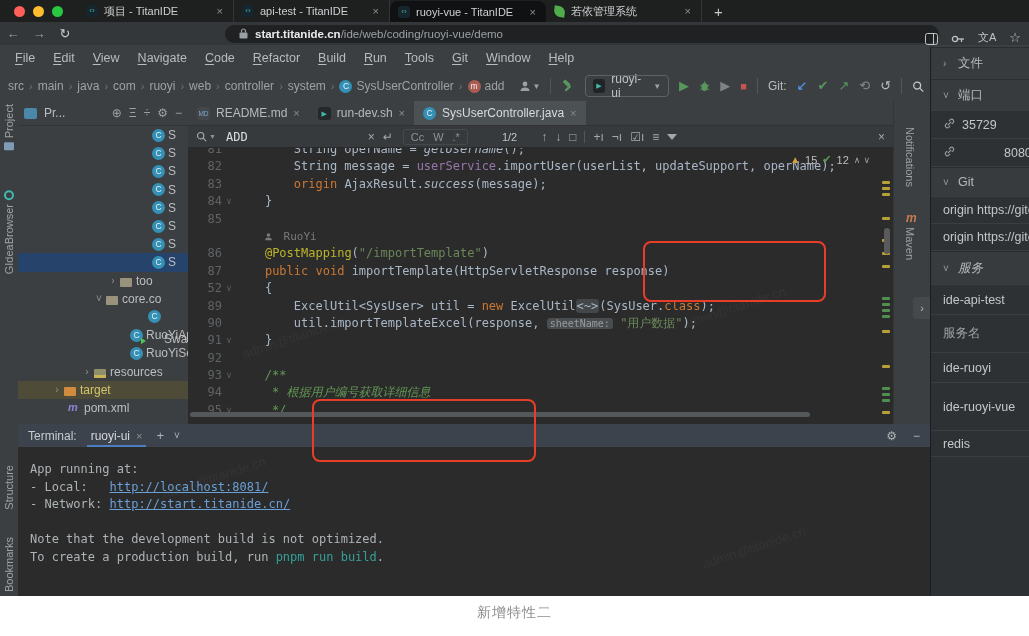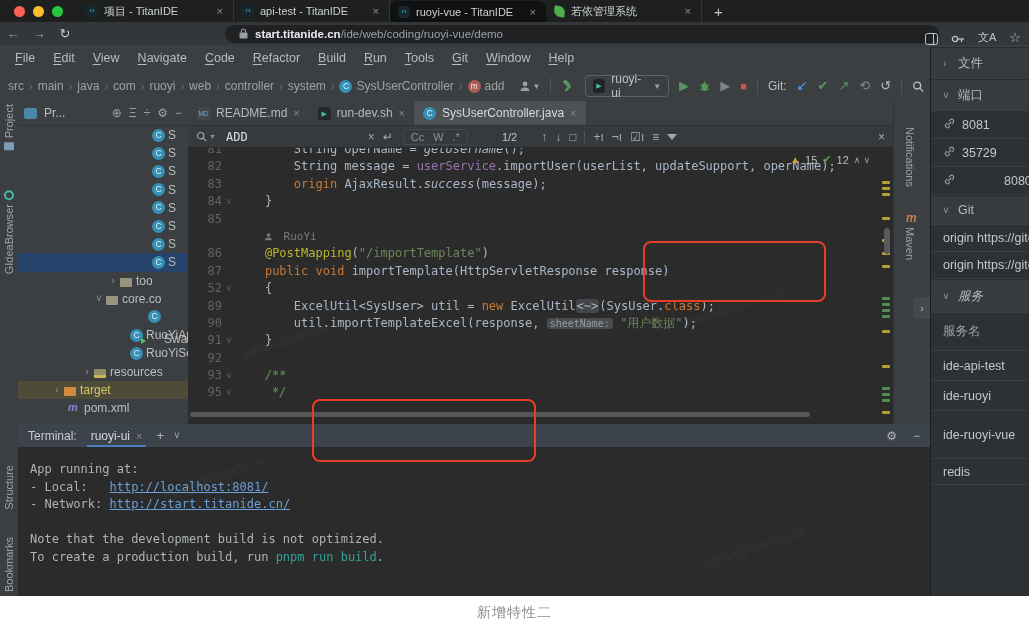--- a/index.html
+++ b/index.html
@@ -458,20 +458,21 @@
                   <path d="M1.5 11 a4.5 3.6 0 0 1 9 0 Z" fill="#787a7c"></path>
                 </svg><span> RuoYi</span></span></div>
             <div class="crow"><span class="lnum">86</span><span class="lfold"></span><span class="lcode"><span class="">    </span><span class="tk-a">@PostMapping</span><span class="">(</span><span class="tk-s">"/importTemplate"</span><span class="">)</span></span></div>
             <div class="crow"><span class="lnum">87</span><span class="lfold"></span><span class="lcode"><span class="">    </span><span class="tk-k">public</span><span class=""> </span><span class="tk-k">void</span><span class=""> importTemplate(HttpServletResponse response)</span></span></div>
             <div class="crow"><span class="lnum">52</span><span class="lfold">∨</span><span class="lcode"><span class="">    {</span></span></div>
             <div class="crow"><span class="lnum">89</span><span class="lfold"></span><span class="lcode"><span class="">        ExcelUtil&lt;SysUser&gt; util = </span><span class="tk-k">new</span><span class=""> ExcelUtil</span><span class="tk-b">&lt;~&gt;</span><span class="">(SysUser.</span><span class="tk-k">class</span><span class="">);</span></span></div>
             <div class="crow"><span class="lnum">90</span><span class="lfold"></span><span class="lcode"><span class="">        util.importTemplateExcel(response, </span><span class="tk-h">sheetName:</span><span class=""> </span><span class="tk-s">"用户数据"</span><span class="">);</span></span></div>
             <div class="crow"><span class="lnum">91</span><span class="lfold">∨</span><span class="lcode"><span class="">    }</span></span></div>
             <div class="crow"><span class="lnum">92</span><span class="lfold"></span><span class="lcode"></span></div>
             <div class="crow"><span class="lnum">93</span><span class="lfold">∨</span><span class="lcode"><span class="tk-cm">    /**</span></span></div>
+            <div class="crow"><span class="lnum">94</span><span class="lfold"></span><span class="lcode"><span class="tk-cm">     * 根据用户编号获取详细信息</span></span></div>
             <div class="crow"><span class="lnum">95</span><span class="lfold">∨</span><span class="lcode"><span class="tk-cm">     */</span></span></div>
           </div>
         <div class="inspect">
           <span class="warn-tri">▲</span>
           <span>15</span>
           <span class="ok-chk">✔</span>
           <span>12</span>
           <span class="insp-arrows">∧∨</span>
         </div>
         <div class="hscroll"></div>
@@ -528,26 +529,20 @@
           <span style="white-space: nowrap;">文件</span>
         </div>
         <div class="sbrow sbhead" style="height: 32px;">
           <span class="sbchev">˅</span>
           <span style="white-space: nowrap;">端口</span>
         </div>
         <div class="sbrow" style="height: 28px;">
           <span><svg width="13" height="13" viewBox="0 0 14 14">
               <path d="M5.5 8.5 L8.5 5.5 M4.2 6.8 L3 8 a2.2 2.2 0 0 0 3.1 3.1 L7.3 9.9 M9.8 7.2 L11 6 a2.2 2.2 0 0 0 -3.1 -3.1 L6.7 4.1" stroke="#9aa0a3" fill="none" stroke-width="1.2" stroke-linecap="round"></path>
             </svg></span>
-          <span style="white-space: nowrap;">8081</span>
-        </div>
-        <div class="sbrow" style="height: 28px;">
-          <span><svg width="13" height="13" viewBox="0 0 14 14">
-              <path d="M5.5 8.5 L8.5 5.5 M4.2 6.8 L3 8 a2.2 2.2 0 0 0 3.1 3.1 L7.3 9.9 M9.8 7.2 L11 6 a2.2 2.2 0 0 0 -3.1 -3.1 L6.7 4.1" stroke="#9aa0a3" fill="none" stroke-width="1.2" stroke-linecap="round"></path>
-            </svg></span>
           <span style="white-space: nowrap;">35729</span>
         </div>
         <div class="sbrow" style="height: 28px; gap: 48px;">
           <span><svg width="13" height="13" viewBox="0 0 14 14">
               <path d="M5.5 8.5 L8.5 5.5 M4.2 6.8 L3 8 a2.2 2.2 0 0 0 3.1 3.1 L7.3 9.9 M9.8 7.2 L11 6 a2.2 2.2 0 0 0 -3.1 -3.1 L6.7 4.1" stroke="#9aa0a3" fill="none" stroke-width="1.2" stroke-linecap="round"></path>
             </svg></span>
           <span style="white-space: nowrap;">8080</span>
         </div>
         <div class="sbrow sbhead" style="height: 30px;">
           <span class="sbchev">˅</span>
@@ -556,25 +551,25 @@
         <div class="sbrow" style="height: 27px;">
           <span style="white-space: nowrap;">origin https://gitee</span>
         </div>
         <div class="sbrow" style="height: 27px;">
           <span style="white-space: nowrap;">origin https://gitee</span>
         </div>
         <div class="sbrow sbhead" style="height: 34px;">
           <span class="sbchev">˅</span>
           <span style="white-space: nowrap; font-style: italic;">服务</span>
         </div>
+        <div class="sbrow" style="height: 30px;">
+          <span style="white-space: nowrap;">ide-api-test</span>
+        </div>
         <div class="sbrow" style="height: 38px;">
           <span class="sbcol" style="white-space: nowrap;">服务名</span>
-        </div>
-        <div class="sbrow" style="height: 30px;">
-          <span style="white-space: nowrap;">ide-api-test</span>
         </div>
         <div class="sbrow" style="height: 30px;">
           <span style="white-space: nowrap;">ide-ruoyi</span>
         </div>
         <div class="sbrow" style="height: 48px;">
           <span style="white-space: nowrap;">ide-ruoyi-vue</span>
         </div>
         <div class="sbrow" style="height: 26px;">
           <span style="white-space: nowrap;">redis</span>
         </div>

